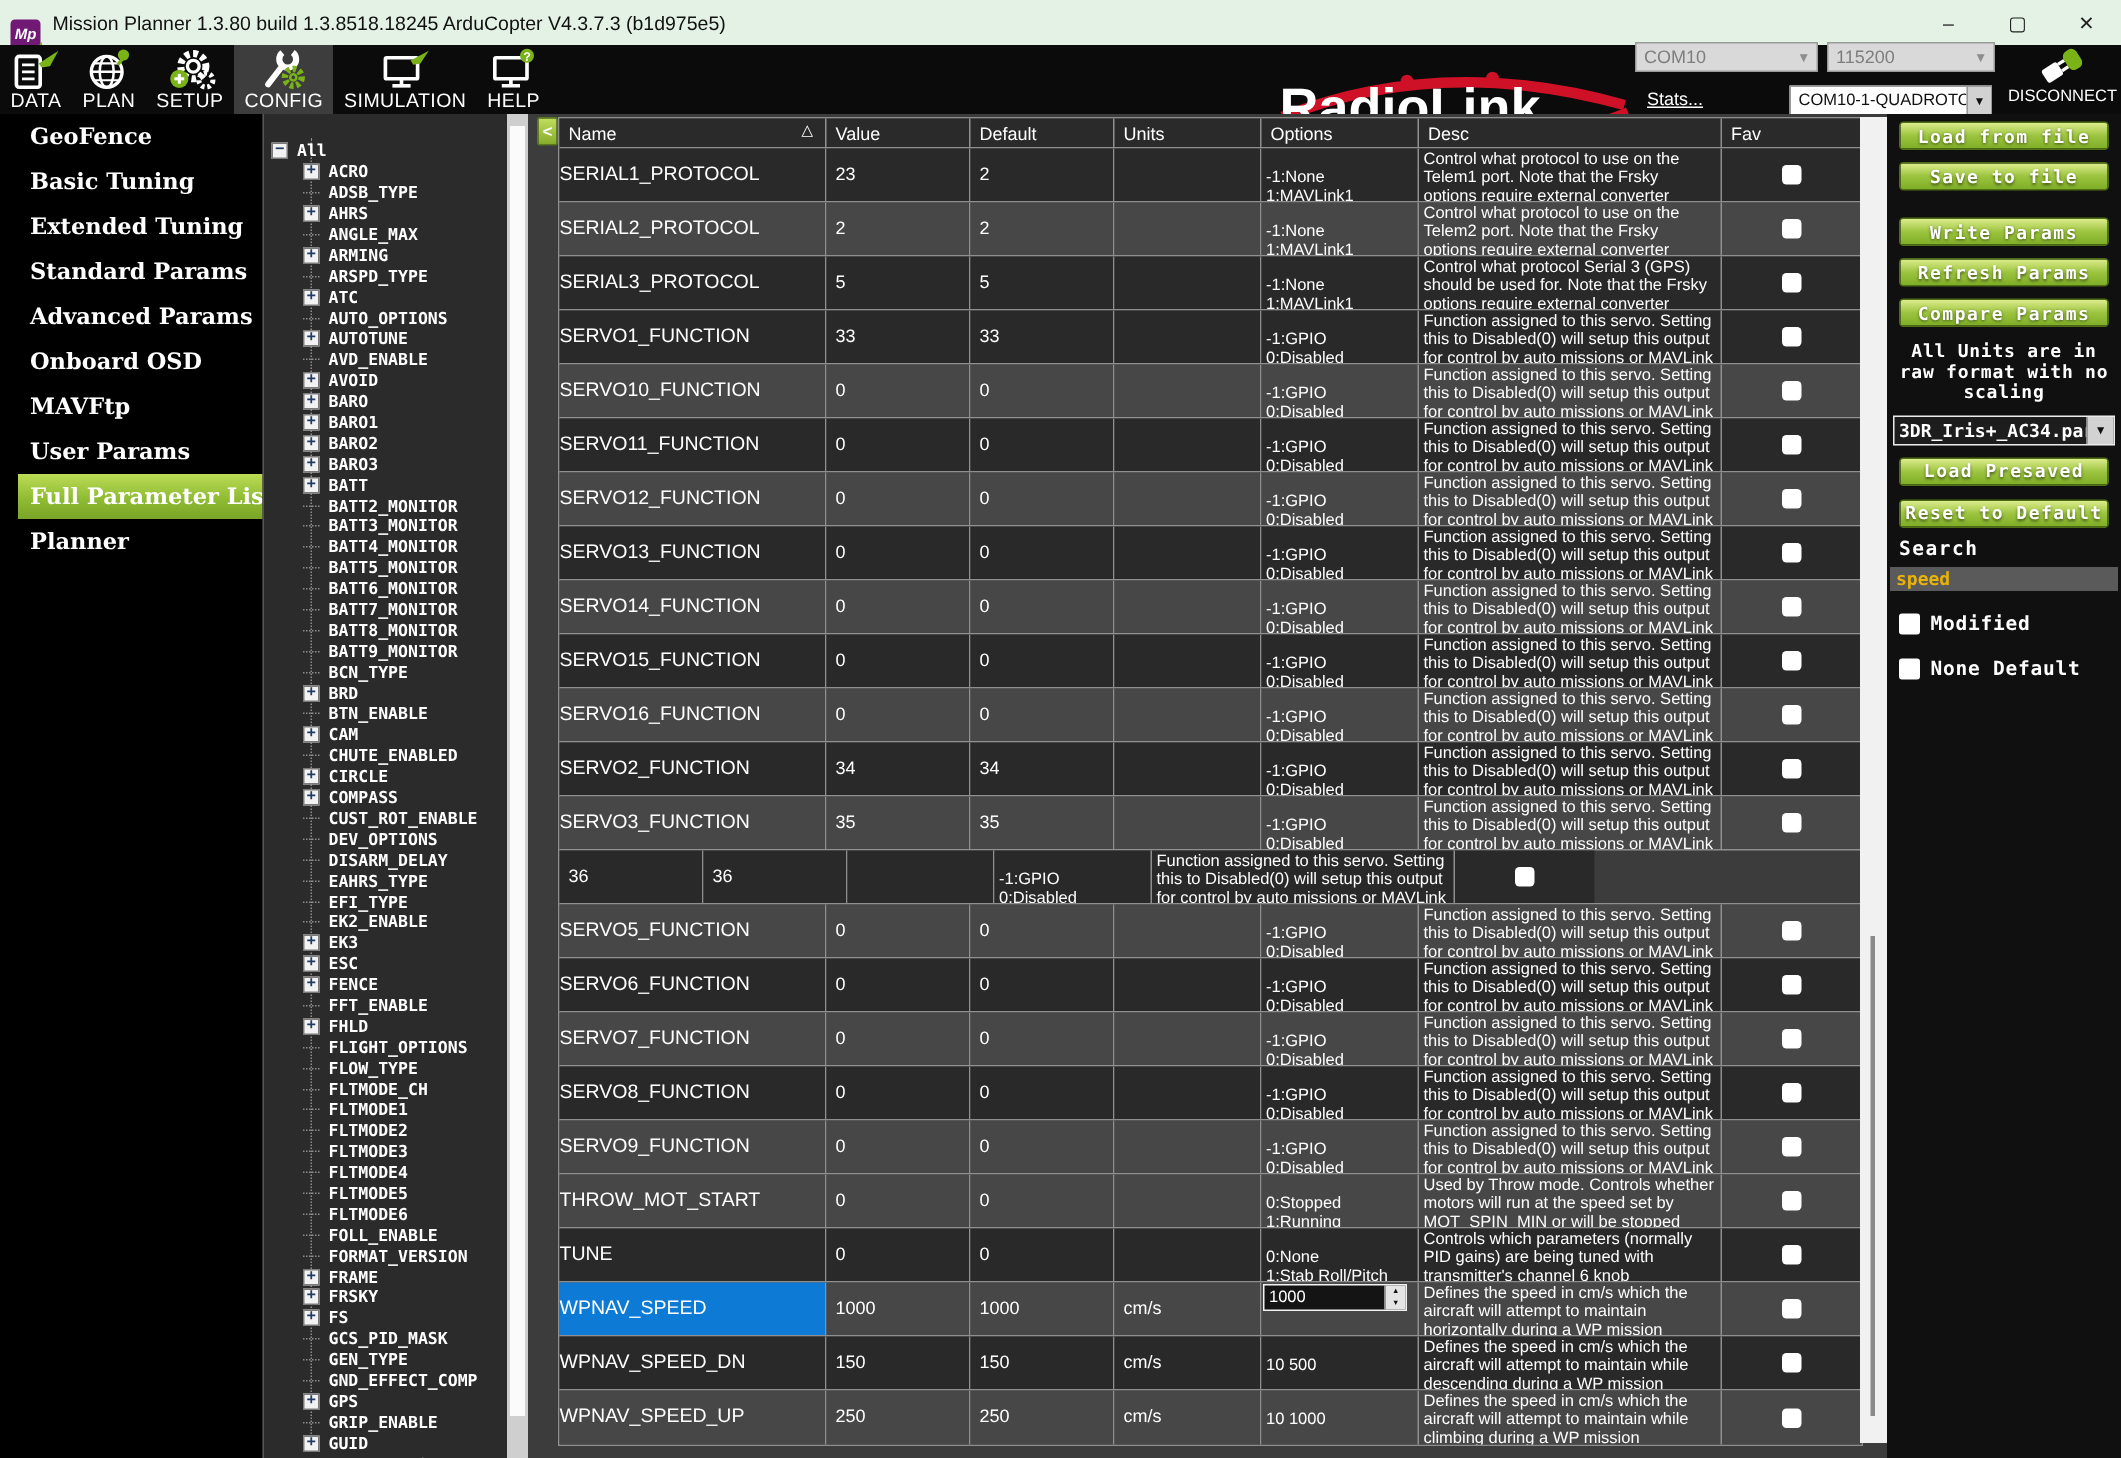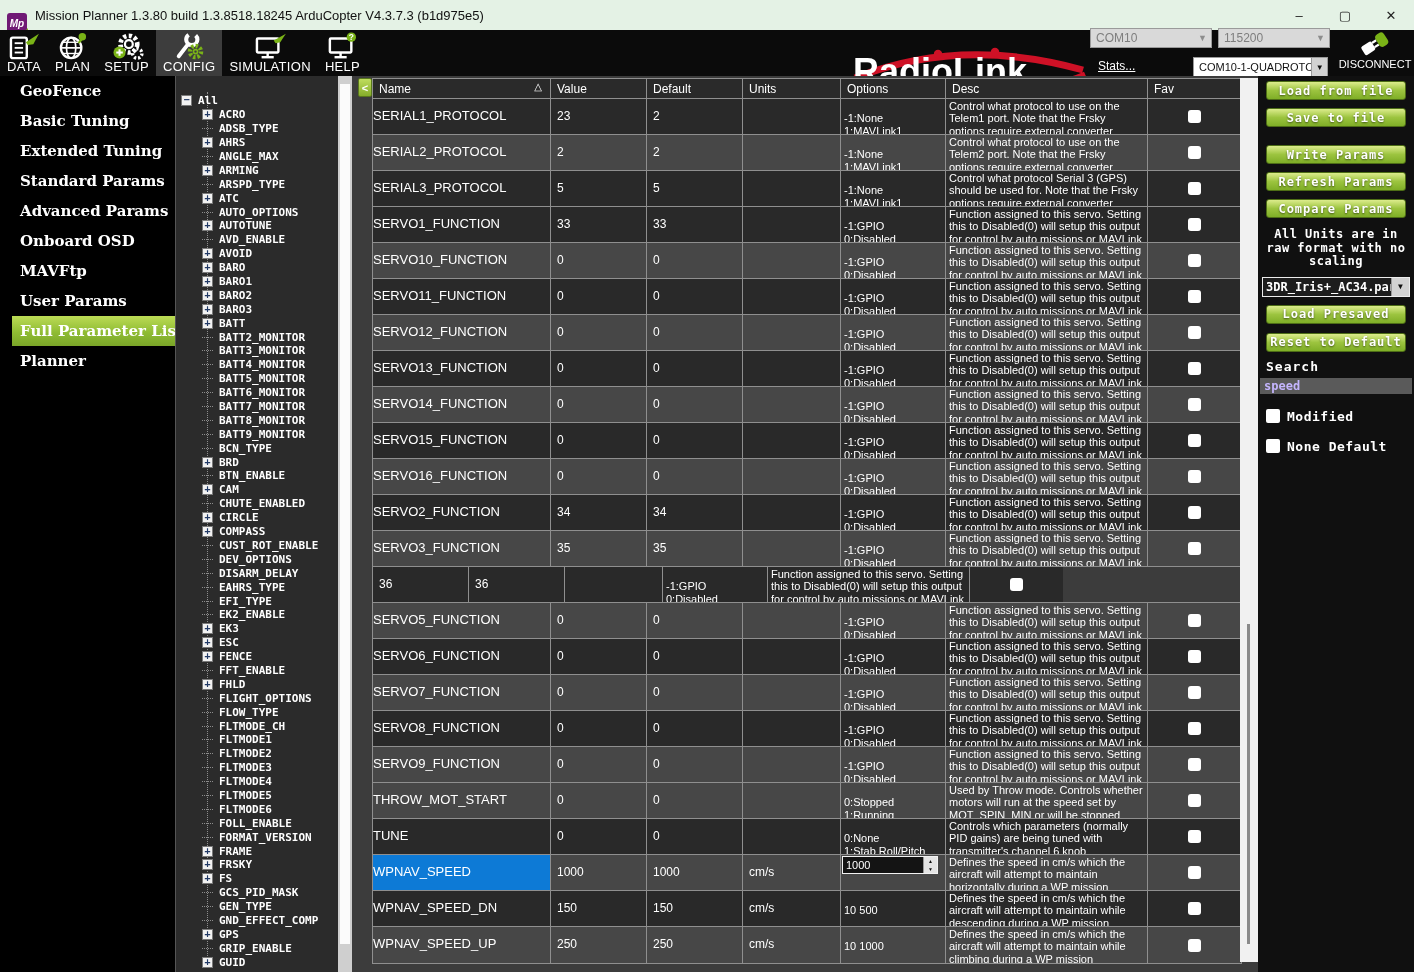--- a/index.html
+++ b/index.html
@@ -103,21 +103,21 @@
     background:linear-gradient(#dcec8c,#9cc43f 50%,#7fae27);color:#fff;font-size:12px;letter-spacing:1px;
     display:flex;align-items:center;justify-content:center;text-shadow:0 1px 2px rgba(0,0,0,.55);}
   .raw-note{width:150px;margin:10px auto 0;font-size:12px;line-height:13.5px;text-align:center;letter-spacing:.5px;}
   .preset{width:148px;height:20px;margin:8px auto 0;background:#1d1d1d;border:1px solid #ececec;box-sizing:border-box;
     display:flex;align-items:center;}
   .preset .val{flex:1;font-size:12px;white-space:nowrap;overflow:hidden;padding-left:3px;}
   .preset .dd-btn{width:17px;height:18px;background:#d2d2d2;color:#111;border-left:1px solid #999;
     display:flex;align-items:center;justify-content:center;font-size:8px;}
   .search-label{margin:7px 0 0 8px;font-size:13px;letter-spacing:1px;}
   .search-input{display:block;width:148px;margin:4px auto 0;height:16px;background:#5a5a5a;border:none;
-    color:#c4b5fd;font-family:"DejaVu Sans Mono",monospace;font-weight:bold;font-size:12px;padding:0 0 0 4px;}
+    color:#eab308;font-family:"DejaVu Sans Mono",monospace;font-weight:bold;font-size:12px;padding:0 0 0 4px;}
   .cb-row{display:flex;align-items:center;margin:15px 0 0 8px;}
   .cb-box{width:14px;height:14px;background:#fff;border-radius:2px;margin-right:7px;flex:none;}
   .cb-row .lbl{font-size:13px;letter-spacing:.5px;}
 </style>
 </head>
 <body>
 
 <div class="window">
 
   <div class="titlebar">

